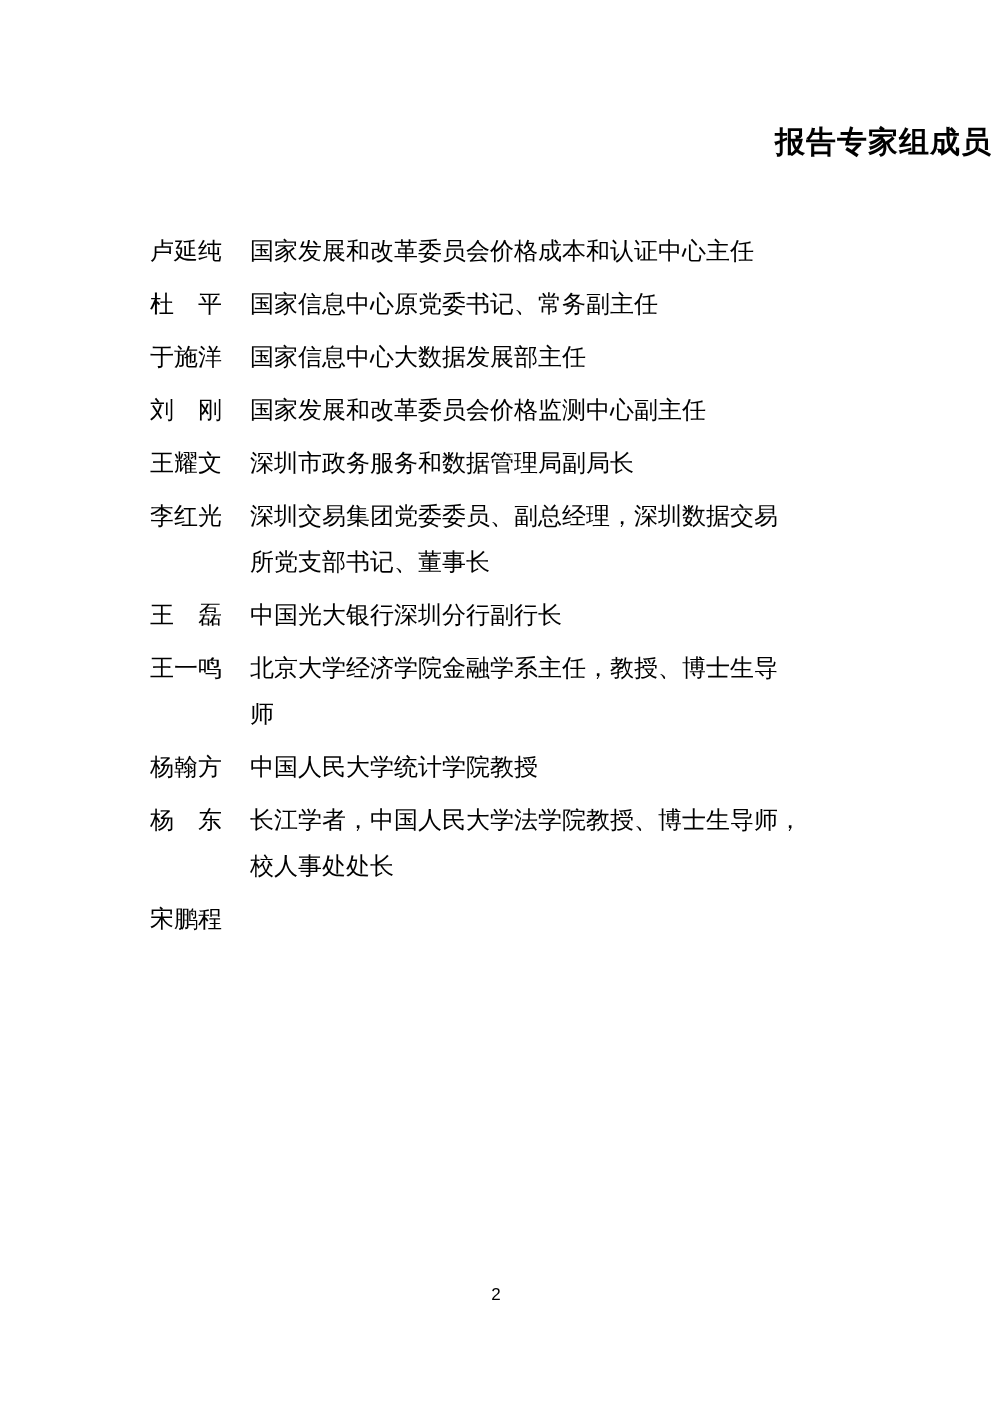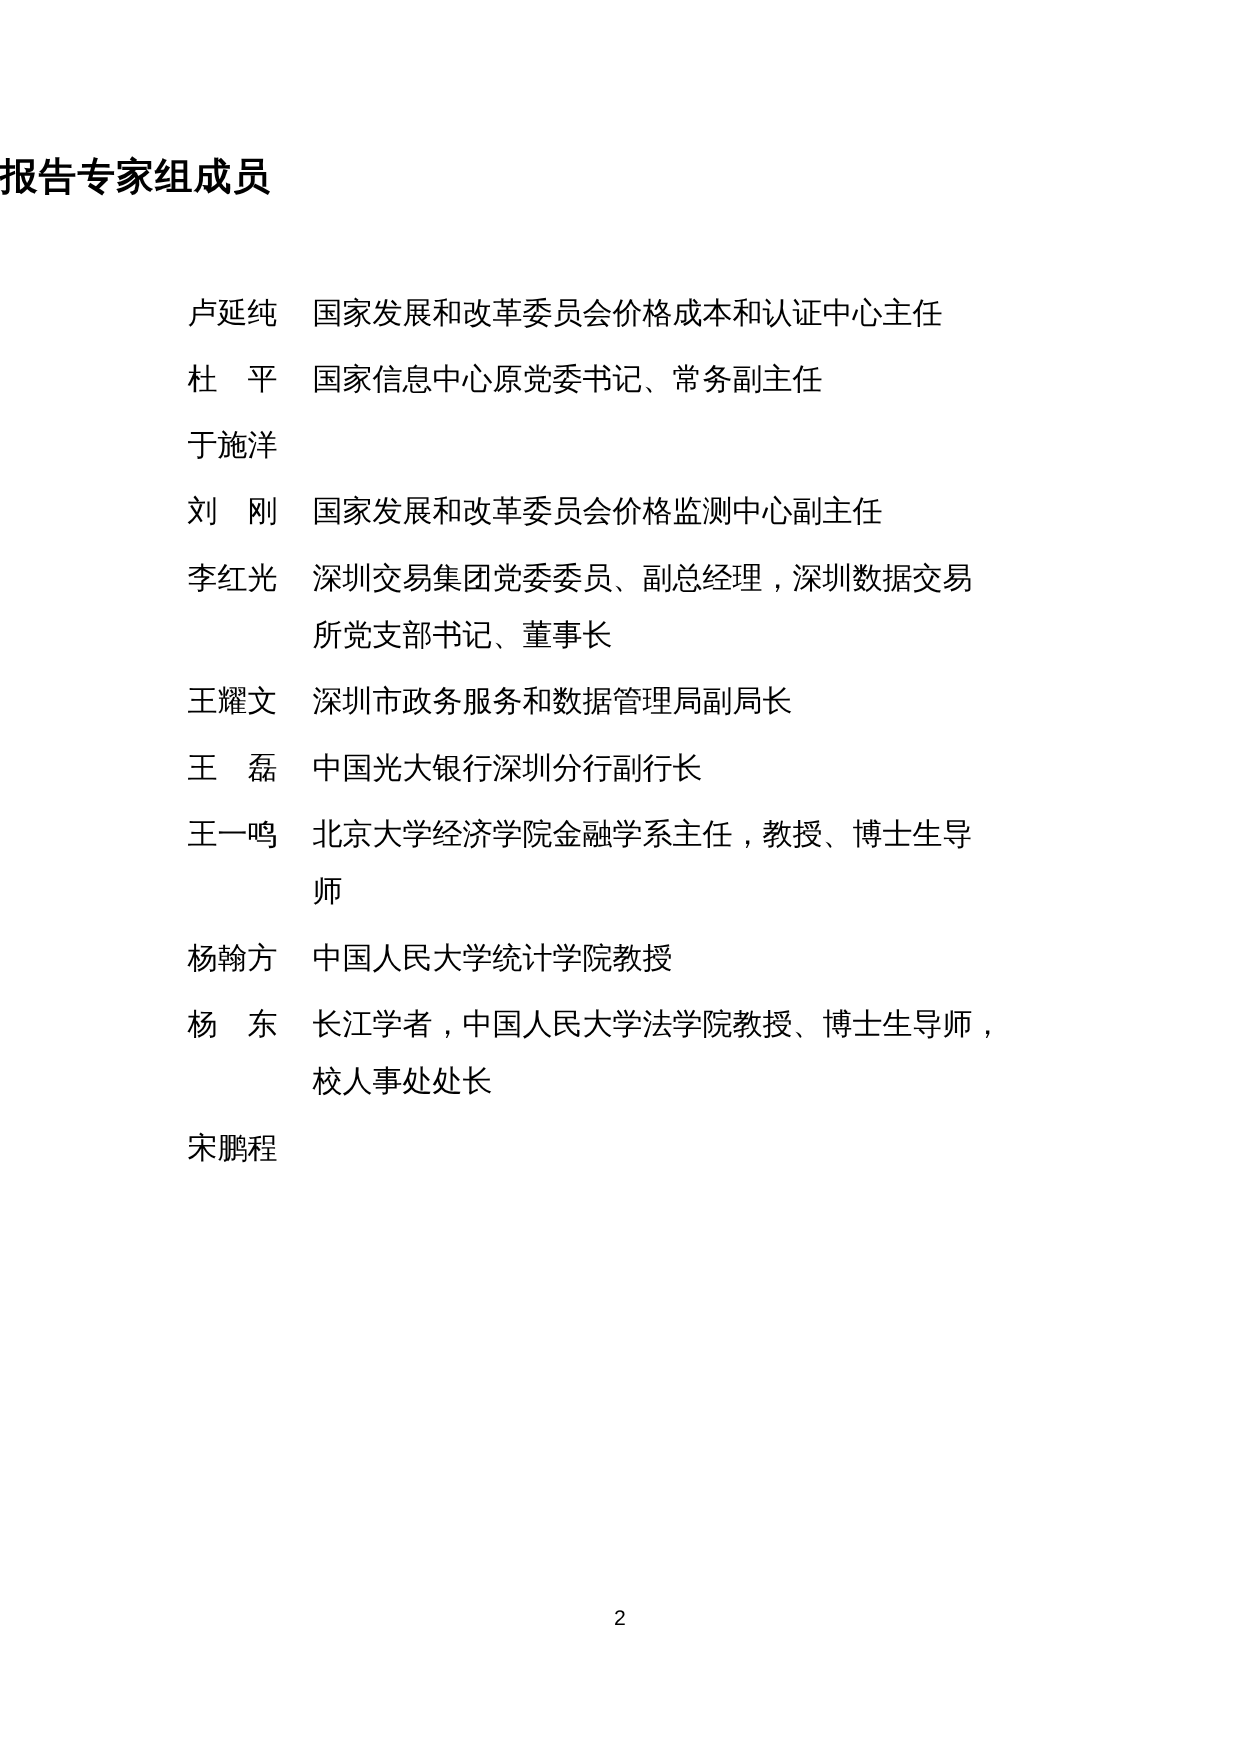--- a/index.html
+++ b/index.html
@@ -14,21 +14,21 @@
     background: #ffffff;
     color: #000000;
     font-family: "Liberation Sans", "DejaVu Sans", sans-serif;
     overflow: hidden;
   }
   .doc-title {
     position: absolute;
     top: 124px;
     left: 0;
     right: 0;
-    text-align: left;
+    text-align: right;
     font-size: 30px;
     line-height: 36px;
     font-weight: 700;
     letter-spacing: 1px;
   }
   .member-list {
     position: absolute;
     top: 228px;
     left: 150px;
     right: 120px;
@@ -71,37 +71,38 @@
     <div class="member-desc">国家发展和改革委员会价格成本和认证中心主任</div>
   </div>
 
   <div class="member-row">
     <div class="member-name">杜　平</div>
     <div class="member-desc">国家信息中心原党委书记、常务副主任</div>
   </div>
 
   <div class="member-row">
     <div class="member-name">于施洋</div>
+    <div class="member-desc">国家信息中心大数据发展部主任</div>
   </div>
 
   <div class="member-row">
     <div class="member-name">刘　刚</div>
     <div class="member-desc">国家发展和改革委员会价格监测中心副主任</div>
   </div>
 
 
   <div class="member-row">
+    <div class="member-name">王耀文</div>
+    <div class="member-desc">深圳市政务服务和数据管理局副局长</div>
+  </div>
+
+  <div class="member-row">
     <div class="member-name">李红光</div>
     <div class="member-desc">深圳交易集团党委委员、副总经理，深圳数据交易
 所党支部书记、董事长</div>
-  </div>
-
-  <div class="member-row">
-    <div class="member-name">王耀文</div>
-    <div class="member-desc">深圳市政务服务和数据管理局副局长</div>
   </div>
 
   <div class="member-row">
     <div class="member-name">王　磊</div>
     <div class="member-desc">中国光大银行深圳分行副行长</div>
   </div>
 
   <div class="member-row">
     <div class="member-name">王一鸣</div>
     <div class="member-desc">北京大学经济学院金融学系主任，教授、博士生导

